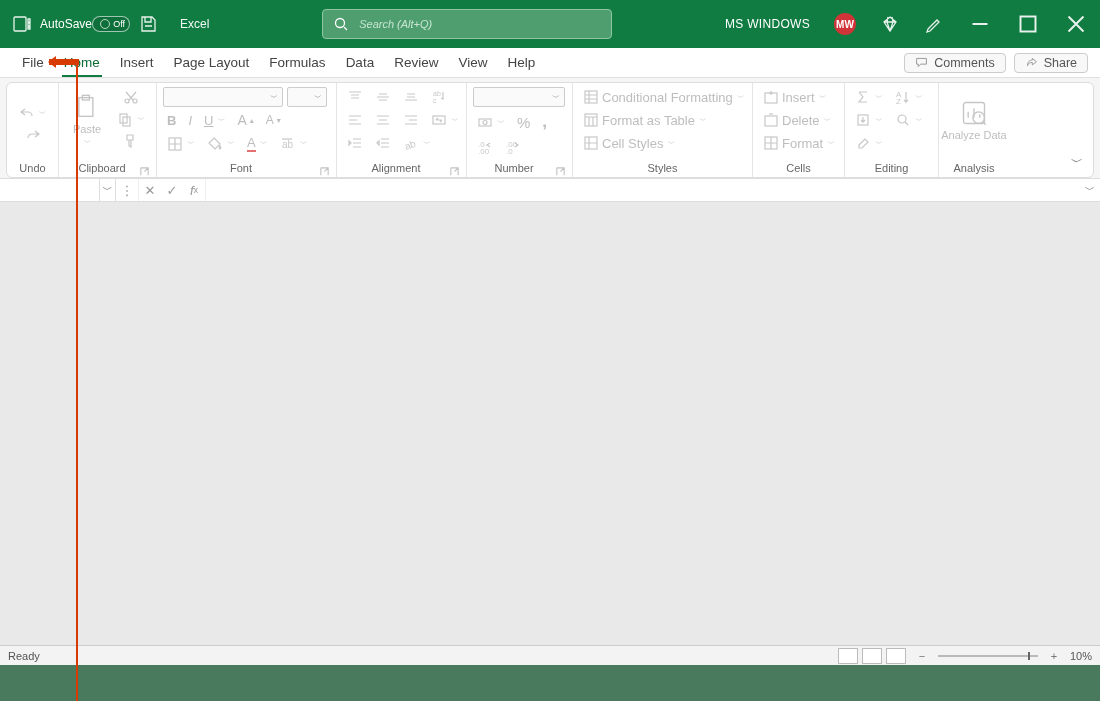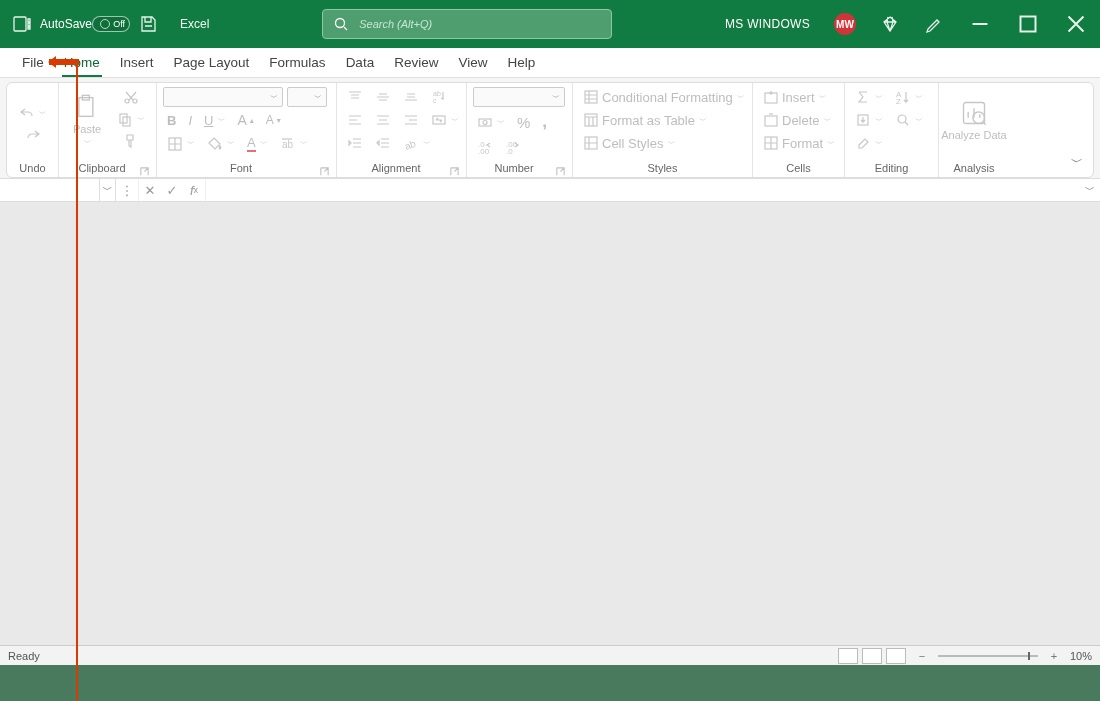--- a/index.html
+++ b/index.html
@@ -151,20 +151,38 @@
 <div class="tabstrip">
   <div class="tab">File</div>
   <div class="tab active">Home</div>
   <div class="tab">Insert</div>
   <div class="tab">Page Layout</div>
   <div class="tab">Formulas</div>
   <div class="tab">Data</div>
   <div class="tab">Review</div>
   <div class="tab">View</div>
   <div class="tab">Help</div>
+  <div class="tabstrip-right">
+    <div class="right-btn">
+      <span class="icon sm">
+          <svg viewBox="0 0 16 16">
+            <path d="M2 3h12v7H7l-3 3v-3H2z" class="grey-ico"></path>
+          </svg>
+        </span>
+      <span>Comments</span>
+    </div>
+    <div class="right-btn">
+      <span class="icon sm">
+          <svg viewBox="0 0 16 16">
+            <path d="M9 3l5 4-5 4V8c-3 0-5 1-6 4 0-5 3-7 6-7z" class="grey-ico"></path>
+          </svg>
+        </span>
+      <span>Share</span>
+    </div>
+  </div>
 </div>
 
 <div class="ribbon-wrap">
 <div class="ribbon">
 
   <div class="group" style="width:52px">
     <div class="group-body vstack" style="justify-content:center;align-items:center">
       <div class="rbtn disabled">
             <span class="icon">
               <svg viewBox="0 0 16 16">

